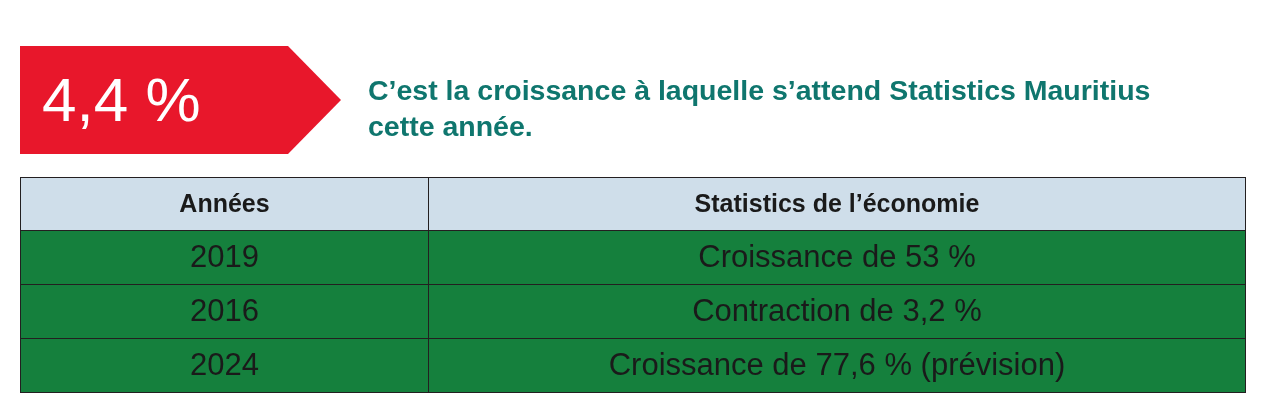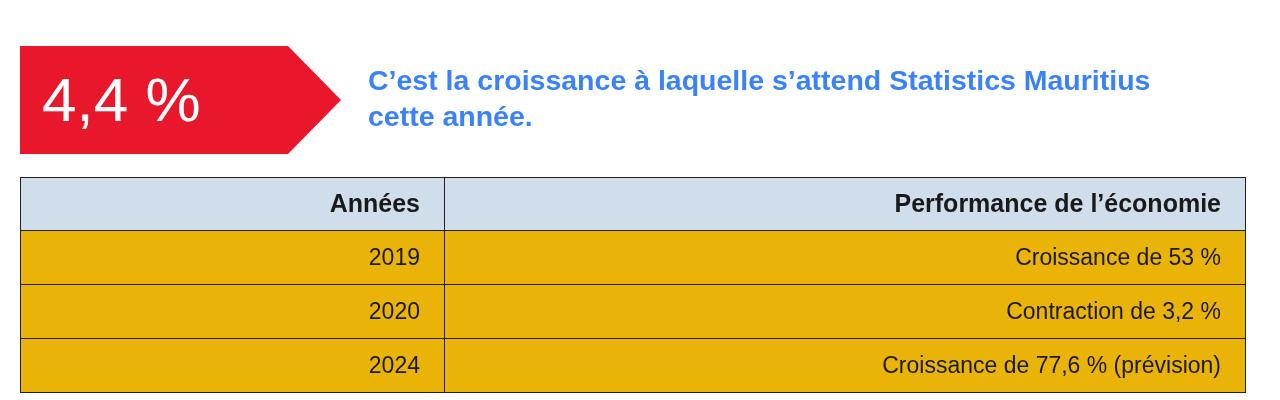--- a/index.html
+++ b/index.html
@@ -20,21 +20,21 @@
     width: 1280px;
     height: 400px;
   }
 
   
   .banner {
     position: absolute;
     left: 20px;
     top: 46px;
     display: flex;
-    align-items: flex-start;
+    align-items: center;
   }
 
   .flag {
     position: relative;
     width: 268px;
     height: 108px;
     background: #e8172b;
     display: flex;
     align-items: center;
     padding-left: 22px;
@@ -59,53 +59,53 @@
     letter-spacing: 0px;
     font-family: "Liberation Sans", sans-serif;
   }
 
   .banner-text {
     margin-left: 80px;
     max-width: 840px;
     font-size: 28.5px;
     line-height: 1.28;
     font-weight: bold;
-    color: #3b82f6;
+    color: #0f766e;
     padding-top: 16px;
   }
 
   
   .data-table {
     position: absolute;
     left: 20px;
     top: 177px;
     width: 1226px;
     border-collapse: collapse;
     table-layout: fixed;
   }
   .data-table th,
   .data-table td {
     border: 1px solid #231f20;
-    padding: 4px 24px;
-    text-align: right;
+    padding: 4px 16px;
+    text-align: center;
     vertical-align: middle;
     font-weight: normal;
     white-space: nowrap;
     overflow: hidden;
   }
   .data-table thead th {
     background: #cfdeea;
     font-weight: bold;
     font-size: 25px;
     height: 44px;
     line-height: 1.1;
   }
   .data-table tbody td {
-    background: #eab308;
-    font-size: 23px;
+    background: #15803d;
+    font-size: 31px;
     height: 45px;
     line-height: 1.1;
   }
   .col-year { width: 375px; }
 </style>
 </head>
 <body>
 
 <div class="page">
 
@@ -113,30 +113,30 @@
     <div class="flag">
       <span class="flag-value">4,4 %</span>
     </div>
     <div class="banner-text">C’est la croissance à laquelle s’attend Statistics Mauritius cette année.</div>
   </div>
 
   <table class="data-table">
     <thead>
       <tr>
         <th class="col-year">Années</th>
-        <th>Performance de l’économie</th>
+        <th>Statistics de l’économie</th>
       </tr>
     </thead>
     <tbody>
       <tr>
         <td class="col-year">2019</td>
         <td>Croissance de 53 %</td>
       </tr>
       <tr>
-        <td class="col-year">2020</td>
+        <td class="col-year">2016</td>
         <td>Contraction de 3,2 %</td>
       </tr>
       <tr>
         <td class="col-year">2024</td>
         <td>Croissance de 77,6 % (prévision)</td>
       </tr>
     </tbody>
   </table>
 
 </div>

